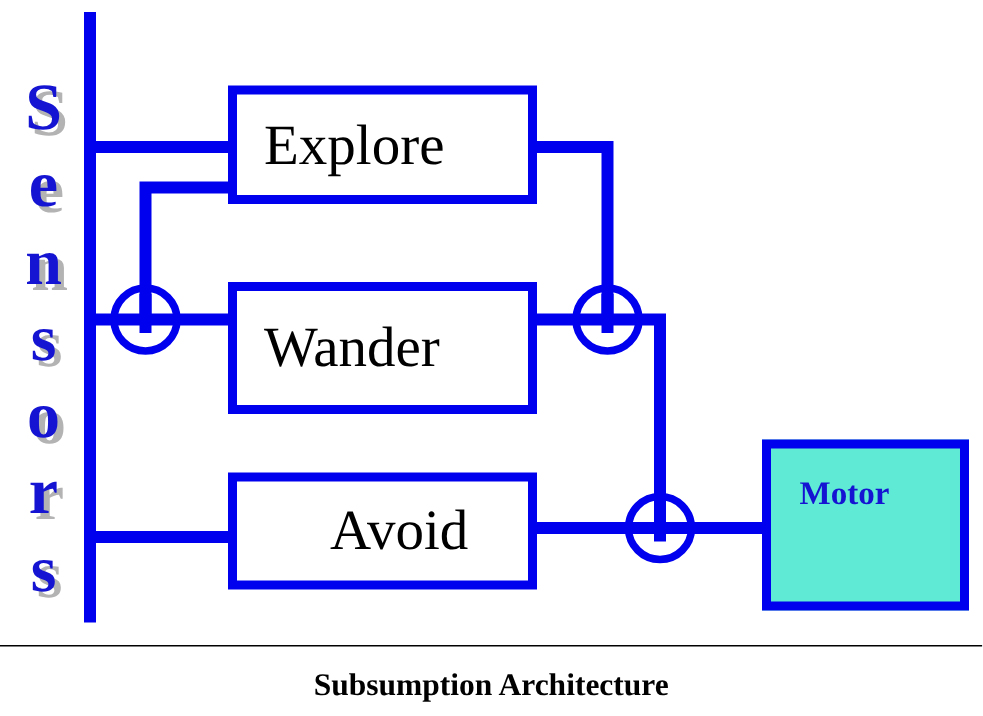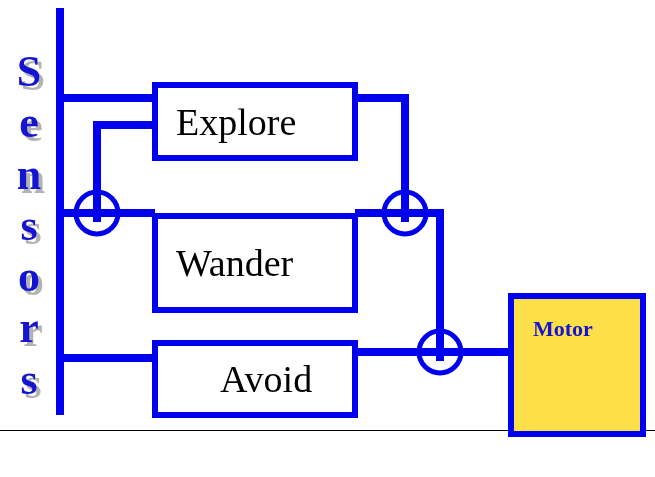--- a/index.html
+++ b/index.html
@@ -48,38 +48,37 @@
 
   
   .bhv-box {
     position: absolute;
     background: #ffffff;
     border: 6px solid #0000ee;
     box-sizing: border-box;
     z-index: 3;
     display: flex;
     align-items: center;
-    margin-top: 25px;
   }
   .bhv-box .bhv-text {
     font-family: "Liberation Serif", "DejaVu Serif", serif;
     font-size: 38px;
     color: #000000;
     padding-left: 18px;
     line-height: 1;
     white-space: nowrap;
   }
   #box-explore { left: 152px; top: 57px;  width: 206px; height: 79px; }
-  #box-wander  { left: 152px; top: 188px; width: 206px; height: 100px; }
+  #box-wander  { left: 152px; top: 188px; width: 206px; height: 88px; }
   #box-avoid   { left: 152px; top: 315px; width: 206px; height: 78px; padding-left: 44px; }
 
   #box-motor {
     position: absolute;
-    left: 508px; top: 293px; width: 138px; height: 144px;
-    background: #fde047;
+    left: 508px; top: 293px; width: 138px; height: 114px;
+    background: #5eead4;
     border: 6px solid #0000ee;
     box-sizing: border-box;
     z-index: 3;
   }
   #box-motor .motor-text {
     font-family: "Liberation Serif", "DejaVu Serif", serif;
     font-size: 22px;
     font-weight: 700;
     color: #1414d2;
     position: absolute;
@@ -171,14 +170,15 @@
 
   <div class="bhv-box" id="box-avoid">
     <span class="bhv-text">Avoid</span>
   </div>
 
   <div id="box-motor">
     <span class="motor-text">Motor</span>
   </div>
 
   <div class="caption-rule"></div>
+  <div class="caption-text">Subsumption Architecture</div>
 
 </div>
 
 </body></html>

